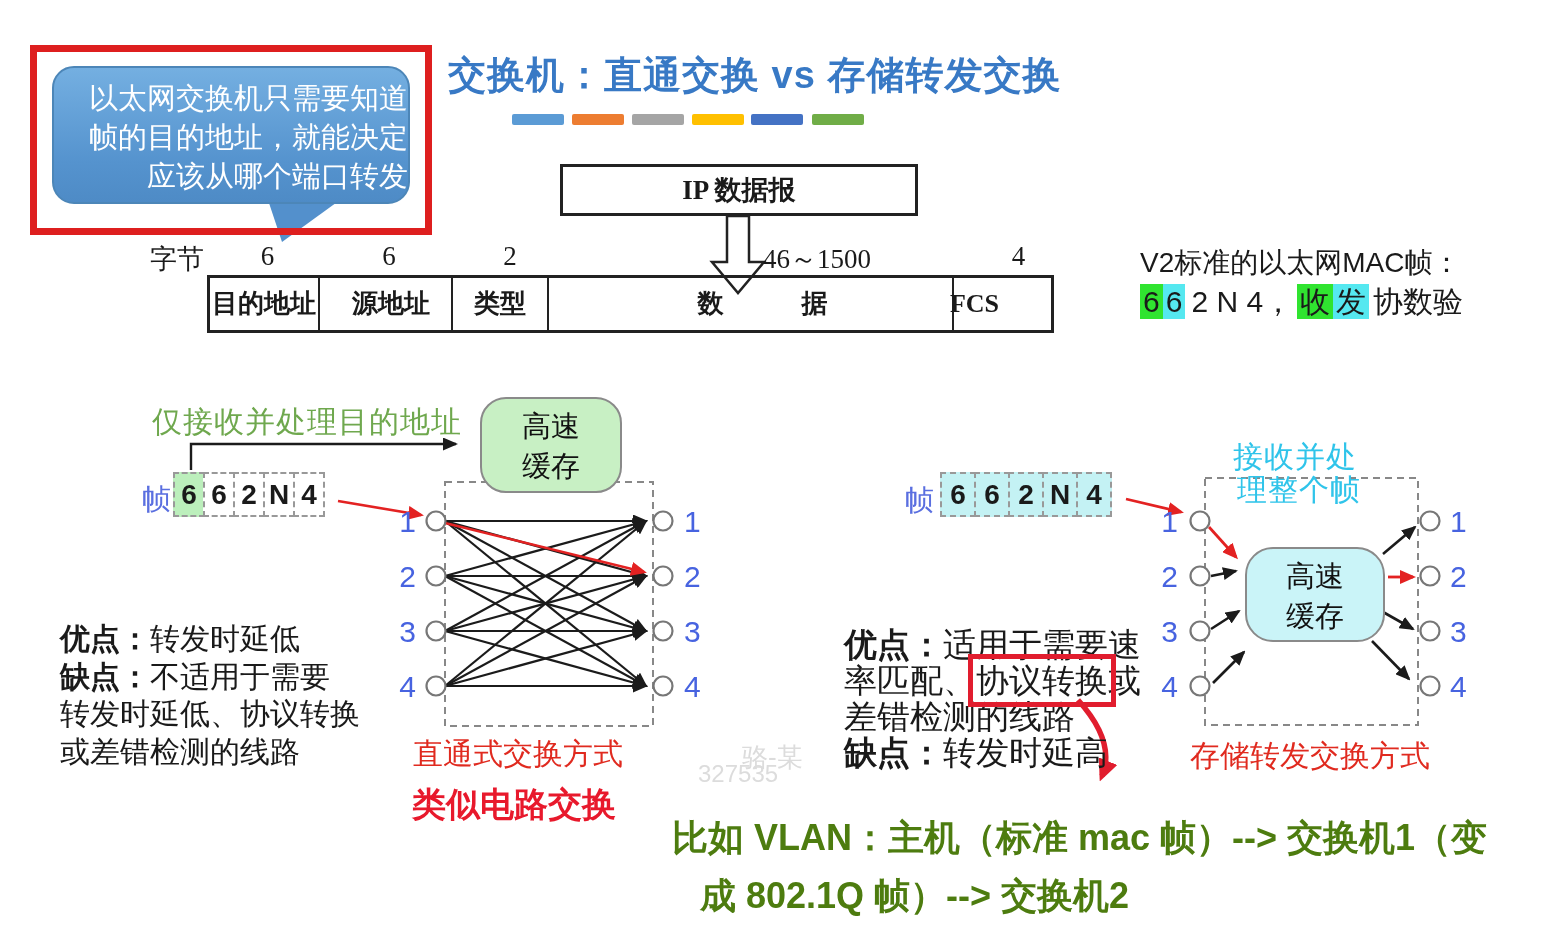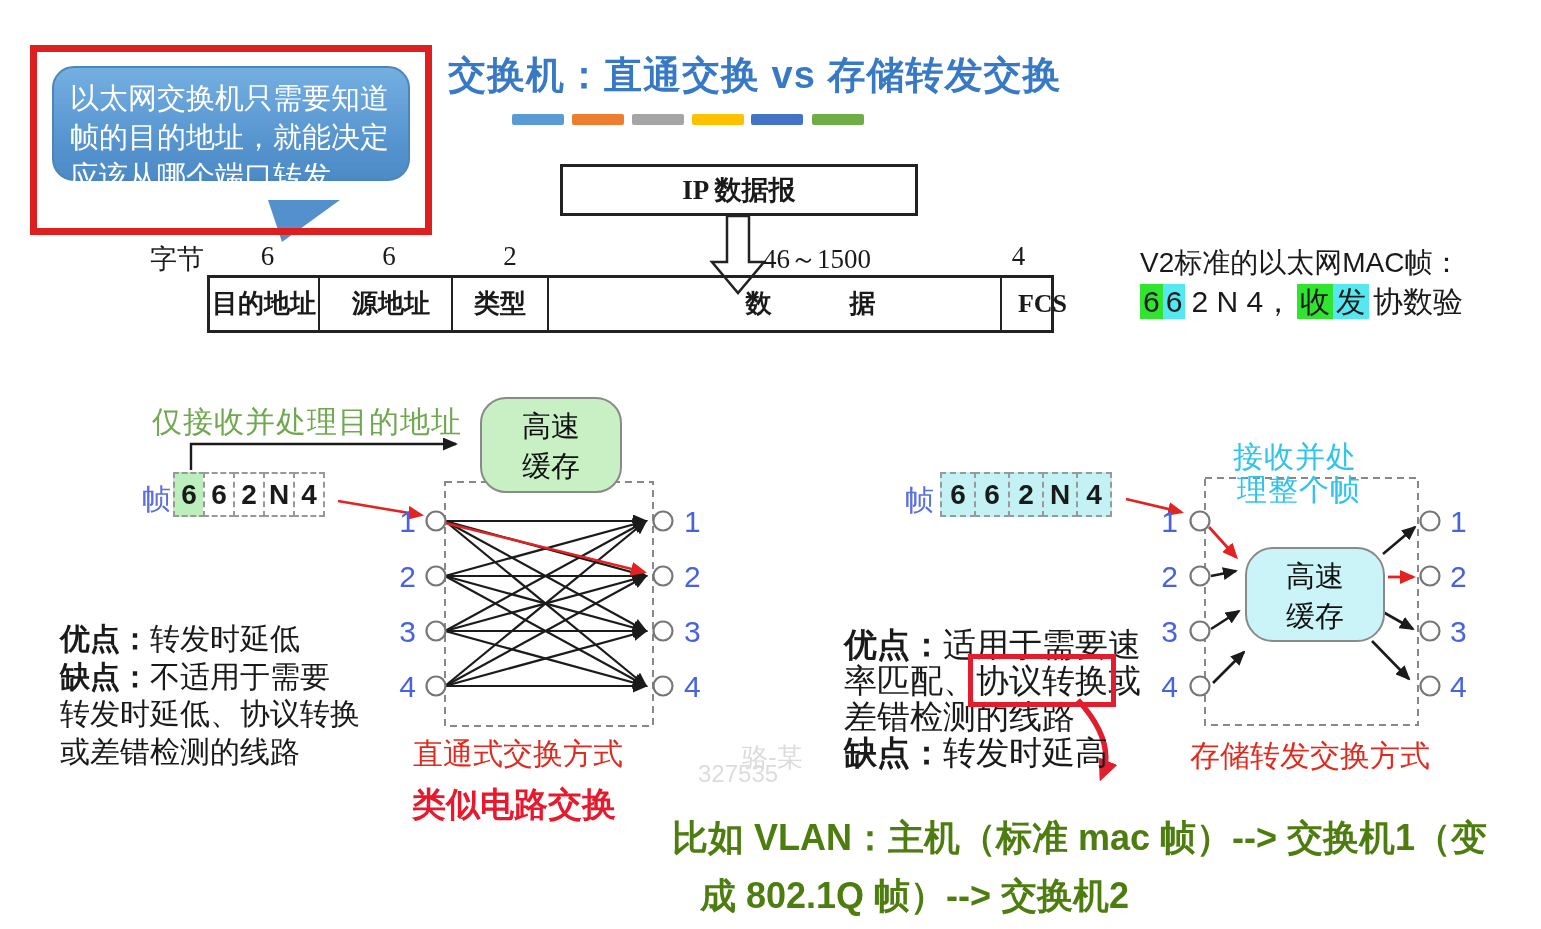--- a/index.html
+++ b/index.html
@@ -3,23 +3,23 @@
 <meta charset="utf-8">
 <style>
   html,body{margin:0;padding:0;background:#fff;}
   .stage{position:relative;width:1541px;height:929px;background:#fff;overflow:hidden;
          font-family:"Liberation Sans",sans-serif;color:#1a1a1a;}
   .abs{position:absolute;}
   svg.layer{position:absolute;left:0;top:0;z-index:5;}
 
   
   .red-frame{left:30px;top:45px;width:388px;height:176px;border:7px solid #DE1F1F;z-index:22;}
-  .bubble{left:52px;top:66px;width:358px;height:115px;border-radius:22px;z-index:21;
+  .bubble{left:52px;top:66px;width:358px;height:138px;border-radius:22px;z-index:21;
           background:linear-gradient(180deg,#74AFE1 0%,#5593CE 70%,#4E8BC6 100%);
-          border:2px solid #4C86B8;color:#fff;text-align:left;font-size:29px;line-height:39px;padding-top:11px;box-sizing:border-box;padding-left:16px;}
+          border:2px solid #4C86B8;color:#fff;text-align:right;font-size:29px;line-height:39px;padding-top:11px;box-sizing:border-box;padding-left:16px;}
   .bubble-tail{left:268px;top:200px;width:0;height:0;z-index:20;
           border-top:42px solid #5390CC;border-left:14px solid transparent;border-right:58px solid transparent;}
 
   .title{left:448px;top:50px;font-size:38px;font-weight:700;color:#3879C5;letter-spacing:1px;z-index:10;}
   .bar{top:114px;height:11px;width:52px;border-radius:2px;z-index:10;}
 
   .serif{font-family:"Liberation Serif",serif;}
   .ip-box{left:560px;top:164px;width:358px;height:52px;border:3px solid #222;box-sizing:border-box;z-index:10;
           text-align:center;font-size:27px;line-height:46px;font-weight:600;}
   .bytelbl{top:241px;font-size:27px;z-index:10;}
@@ -172,22 +172,22 @@
   <div class="abs bytelbl serif" style="left:207px;width:121px;text-align:center;">6</div>
   <div class="abs bytelbl serif" style="left:328px;width:122px;text-align:center;">6</div>
   <div class="abs bytelbl serif" style="left:450px;width:120px;text-align:center;">2</div>
   <div class="abs bytelbl serif" style="left:763px;">46～1500</div>
   <div class="abs bytelbl serif" style="left:983px;width:71px;text-align:center;">4</div>
 
   <div class="abs frame-table">
     <div class="ft-cell" style="left:0;width:110px;">目的地址</div>
     <div class="ft-cell" style="left:121px;width:122px;">源地址</div>
     <div class="ft-cell" style="left:243px;width:96px;">类型</div>
-    <div class="ft-cell" style="left:363px;width:381px;margin-left:48px;">数　　　据</div>
-    <div class="ft-cell" style="left:800px;width:65px;border-right:none;">FCS</div>
+    <div class="ft-cell" style="left:363px;width:381px;">数　　　据</div>
+    <div class="ft-cell" style="left:732px;width:65px;border-right:none;">FCS</div>
   </div>
 
   <div class="abs v2l1">V2标准的以太网MAC帧：</div>
   <div class="abs v2l2">
     <span class="hl-green">6</span><span class="hl-cyan">6</span><span class="v2gap">2 N 4，</span><span class="hl-green">收</span><span class="hl-cyan">发</span><span class="v2gap2">协数验</span>
   </div>
 
   <div class="abs hint-green">仅接收并处理目的地址</div>
   <div class="abs cache cache-green">
     <div>高速</div>

